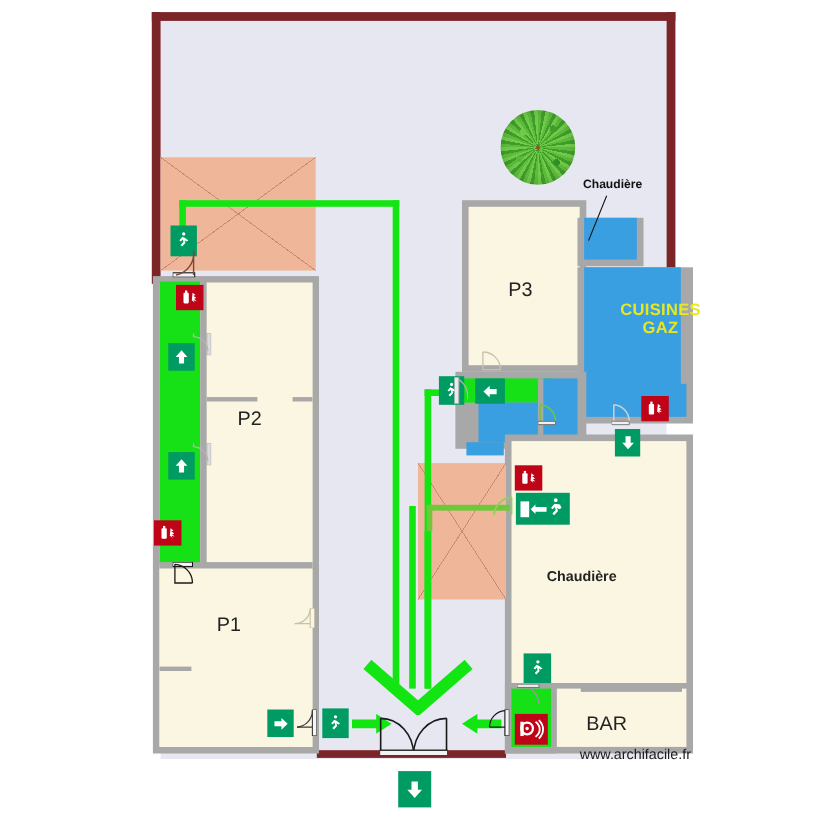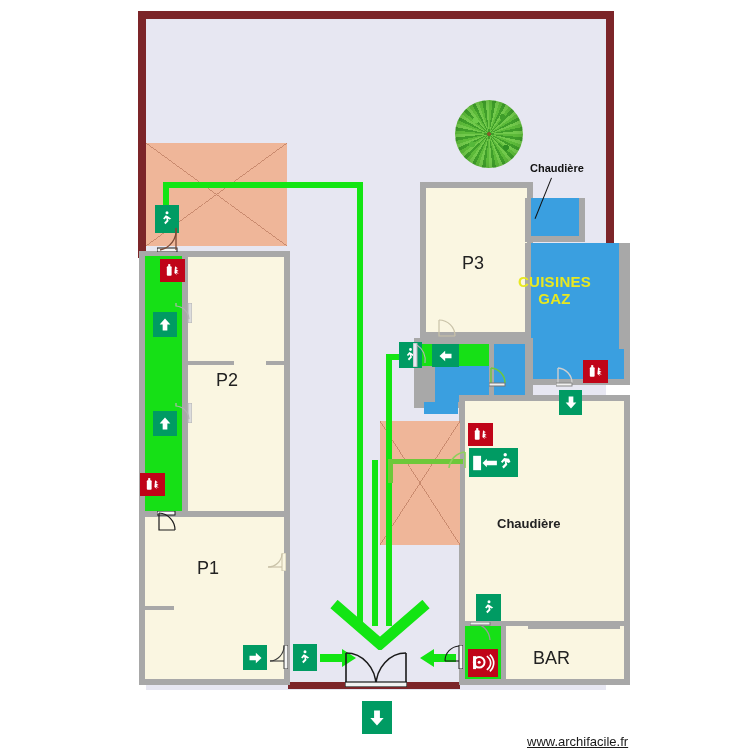--- a/index.html
+++ b/index.html
@@ -95,21 +95,21 @@
   <div class="wall" style="left:420px;top:182px;width:113px;height:156px;"></div>
   <div class="room" style="left:426px;top:188px;width:101px;height:144px;"></div>
   <div class="rlabel big" style="left:462px;top:253px;">P3</div>
 
   <div class="wall" style="left:525px;top:198px;width:60px;height:44px;"></div>
   <div class="blue" style="left:531px;top:198px;width:48px;height:38px;"></div>
 
   <div class="wall" style="left:525px;top:243px;width:105px;height:142px;"></div>
   <div class="blue" style="left:531px;top:243px;width:88px;height:106px;"></div>
   <div class="blue" style="left:531px;top:349px;width:93px;height:30px;"></div>
-  <div class="kitchen-label" style="left:501px;top:273px;width:107px;">
+  <div class="kitchen-label" style="left:547px;top:273px;width:107px;">
     <div>CUISINES</div>
     <div>GAZ</div>
   </div>
 
   <div class="wall" style="left:414px;top:338px;width:119px;height:70px;"></div>
   <div class="green-zone" style="left:420px;top:344px;width:81px;height:22px;"></div>
   <div class="blue" style="left:435px;top:366px;width:58px;height:36px;"></div>
   <div class="blue" style="left:493px;top:344px;width:32px;height:58px;"></div>
   <div class="wall" style="left:489px;top:344px;width:5px;height:58px;"></div>
 
@@ -341,15 +341,15 @@
     <path d="M3 1 A18 18 0 0 1 20 18" fill="none" stroke="#9a9a9a" stroke-width="1.3"></path>
     <rect x="0" y="0" width="20" height="3" fill="#eee" stroke="#777" stroke-width="1"></rect>
   </svg>
 
   <svg class="door" style="left:441px;top:645px;" width="22" height="24" viewBox="0 0 22 24">
     <rect x="18" y="0" width="4" height="24" fill="#f5f5f5" stroke="#1a1a1a" stroke-width="1"></rect>
     <path d="M18 1 A15 15 0 0 0 4 16" fill="none" stroke="#1a1a1a" stroke-width="1.1"></path>
     <path d="M4 16 L18 16" stroke="#1a1a1a" stroke-width="1.1"></path>
   </svg>
 
-  <div class="credit" style="left:527px;top:734px;text-decoration:underline;">www.archifacile.fr</div>
+  <div class="credit" style="left:527px;top:678px;">www.archifacile.fr</div>
 
 </div>
 
 </body></html>

